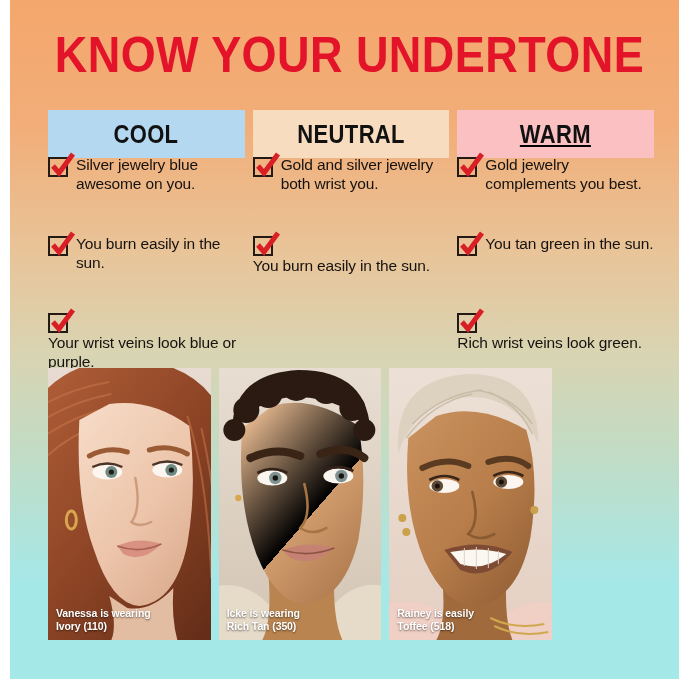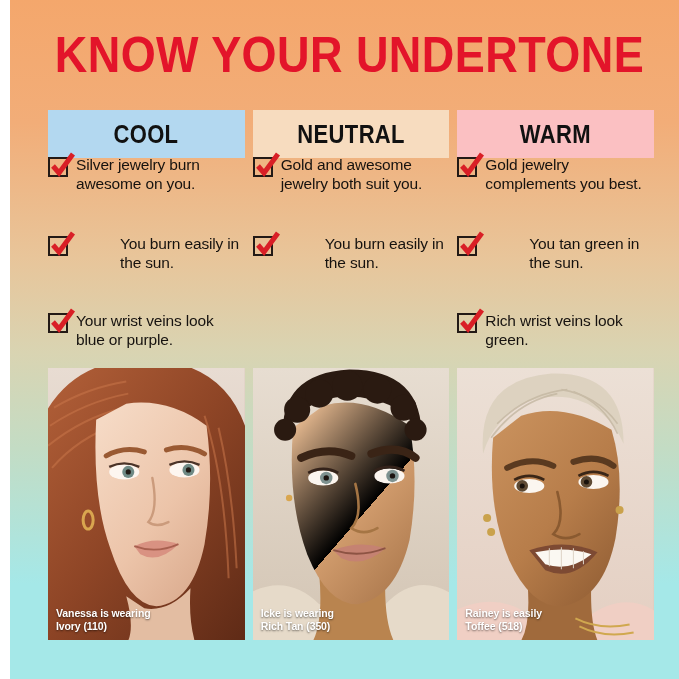--- a/index.html
+++ b/index.html
@@ -78,21 +78,21 @@
     display:flex;
     gap:8px;
   }
   .column { flex:1 1 0; }
 
   .item {
     display:flex;
     align-items:flex-start;
     margin-bottom:17px;
   }
-  .item:last-child { margin-bottom:0; }
+  .item:last-child { margin-bottom:0;flex-direction:column; }
 
   .checkbox {
     position:relative;
     flex:0 0 auto;
     width:20px; height:20px;
     margin-top:2px;
     margin-right:8px;
     border:2px solid #231a16;
     background:transparent;
   }
@@ -107,27 +107,27 @@
     font-family:"Liberation Sans","DejaVu Sans", sans-serif;
     font-size:15.5px;
     line-height:19px;
     font-weight:500;
     color:#16120f;
     letter-spacing:-0.15px;
   }
 
   
   .row-h3 { min-height:62px; }
-  .row-h2 { min-height:60px;gap:44px; }
+  .row-h2 { min-height:60px; }
 
   
   .photos {
     position:absolute;
     top:368px; left:38px;
-    width:606px; height:272px;
+    width:504px; height:272px;
     display:flex;
     gap:8px;
   }
   .photo {
     position:relative;
     flex:1 1 0;
     overflow:hidden;
     background:#d9c6b8;
   }
   .caption {
@@ -155,35 +155,35 @@
     <div class="title" style="color: rgb(227, 20, 42);">KNOW YOUR UNDERTONE</div>
   </div>
 
   <div class="bands">
     <div class="band" style="background: rgb(179, 216, 240);">
       <span class="band-label">COOL</span>
     </div>
     <div class="band" style="background: rgb(247, 220, 191);">
       <span class="band-label">NEUTRAL</span>
     </div>
-    <div class="band" style="background: rgb(251, 192, 194);">
+    <div class="band" style="background: rgb(251, 192, 194); text-decoration: underline;">
       <span class="band-label">WARM</span>
     </div>
   </div>
 
   <div class="columns">
 
     <div class="column">
       <div class="item row-h3">
         <span class="checkbox" style="border-color: rgb(35, 26, 22);">
           <svg viewBox="0 0 30 30" aria-hidden="true">
               <path d="M6 16 L12 23 L26 4" fill="none" stroke="#D91F26" stroke-width="5" stroke-linecap="butt" stroke-linejoin="miter"></path>
             </svg>
         </span>
-        <span class="item-text">Silver jewelry burn awesome on you.</span>
+        <span class="item-text">Silver jewelry blue awesome on you.</span>
       </div>
       <div class="item row-h2">
         <span class="checkbox" style="border-color: rgb(35, 26, 22);">
           <svg viewBox="0 0 30 30" aria-hidden="true">
               <path d="M6 16 L12 23 L26 4" fill="none" stroke="#D91F26" stroke-width="5" stroke-linecap="butt" stroke-linejoin="miter"></path>
             </svg>
         </span>
         <span class="item-text">You burn easily in the sun.</span>
       </div>
       <div class="item">
@@ -196,21 +196,21 @@
       </div>
     </div>
 
     <div class="column">
       <div class="item row-h3">
         <span class="checkbox" style="border-color: rgb(35, 26, 22);">
           <svg viewBox="0 0 30 30" aria-hidden="true">
               <path d="M6 16 L12 23 L26 4" fill="none" stroke="#D91F26" stroke-width="5" stroke-linecap="butt" stroke-linejoin="miter"></path>
             </svg>
         </span>
-        <span class="item-text">Gold and awesome jewelry both suit you.</span>
+        <span class="item-text">Gold and silver jewelry both wrist you.</span>
       </div>
       <div class="item row-h2">
         <span class="checkbox" style="border-color: rgb(35, 26, 22);">
           <svg viewBox="0 0 30 30" aria-hidden="true">
               <path d="M6 16 L12 23 L26 4" fill="none" stroke="#D91F26" stroke-width="5" stroke-linecap="butt" stroke-linejoin="miter"></path>
             </svg>
         </span>
         <span class="item-text">You burn easily in the sun.</span>
       </div>
     </div>

